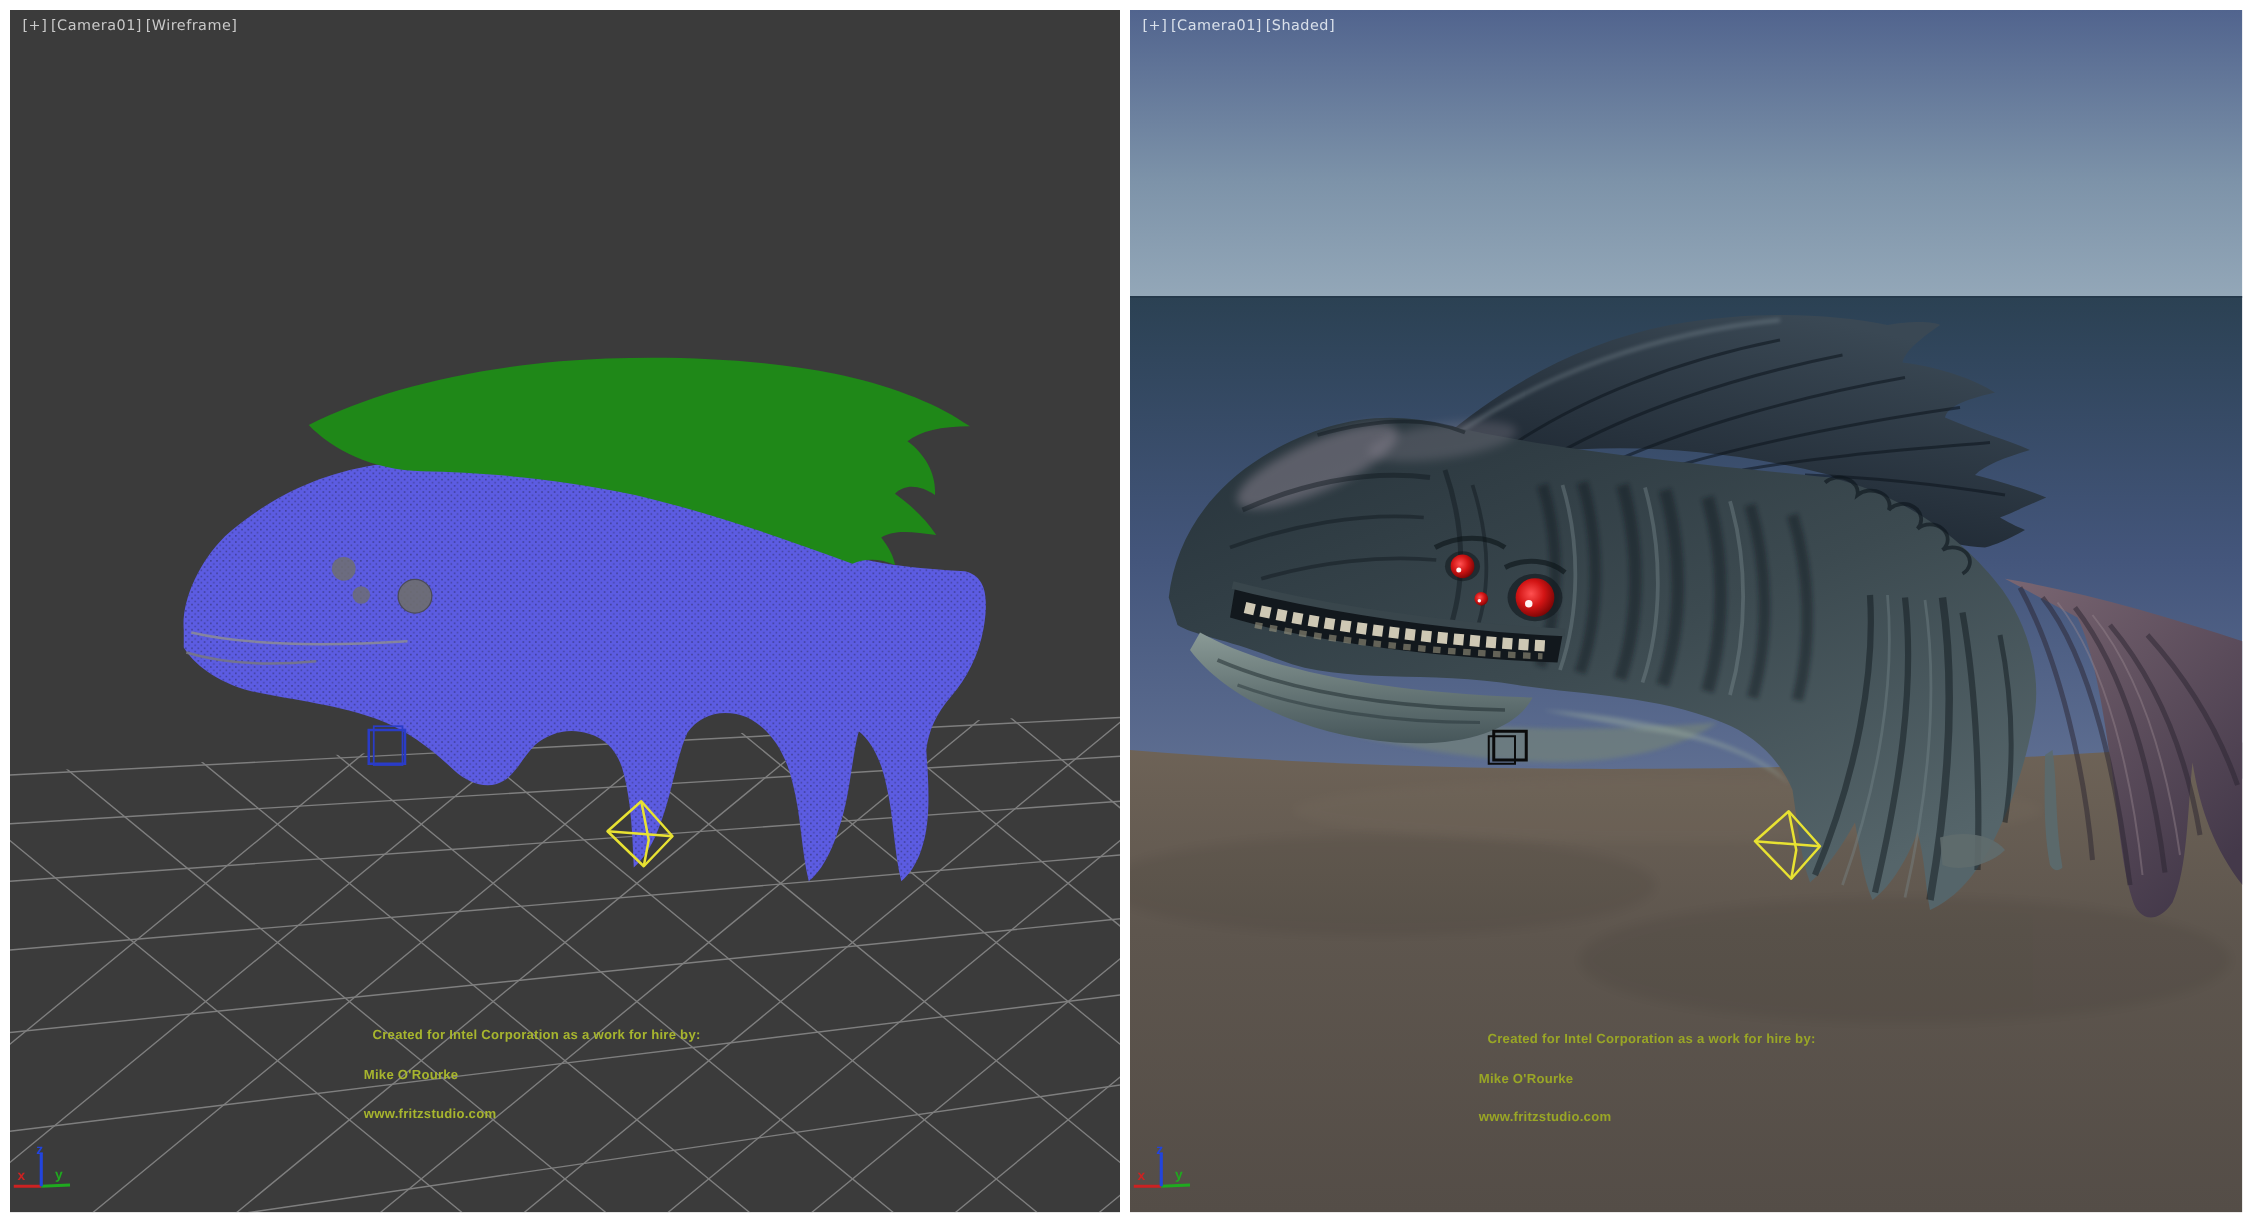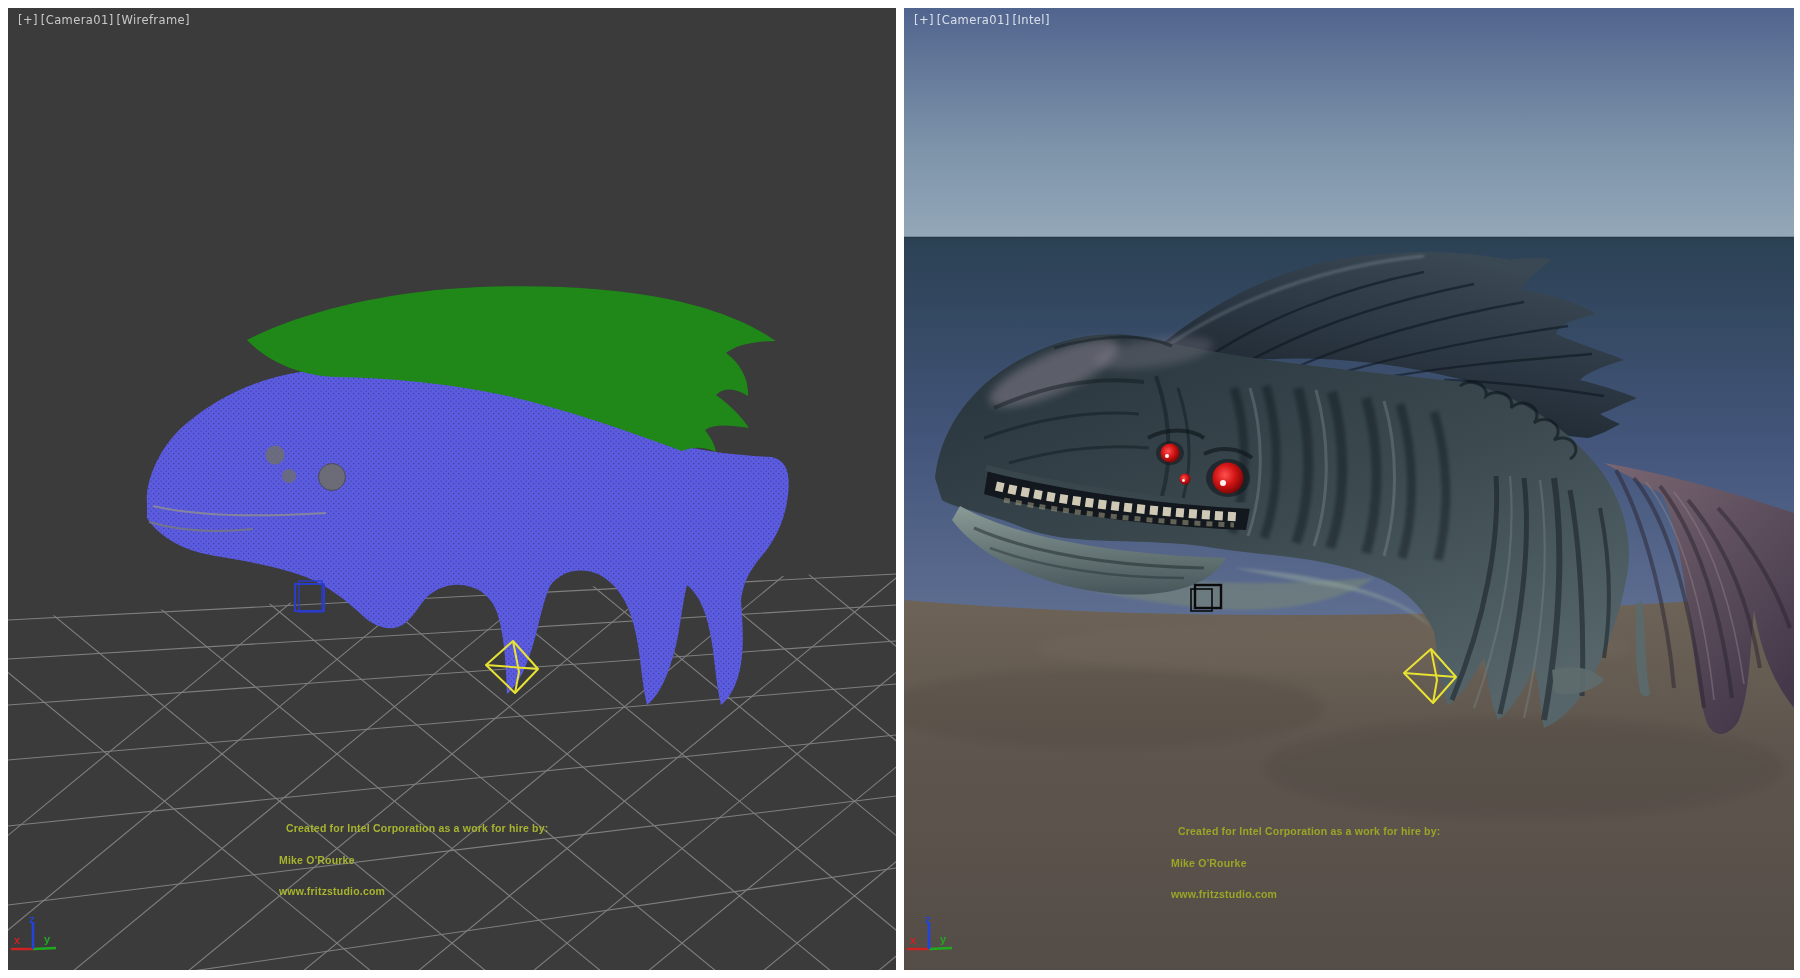--- a/index.html
+++ b/index.html
@@ -15,21 +15,21 @@
     position:absolute;left:10px;top:5px;display:flex;gap:3px;
     font-size:11.5px;letter-spacing:.4px;font-family:"DejaVu Sans","Liberation Sans",sans-serif;
     user-select:none;z-index:5;
   }
   .vp-label span{cursor:pointer;}
   #vp-left .vp-label{color:#c9c9c9;}
   #vp-right .vp-label{color:#d9e0ea;}
   .credit{
     position:absolute;z-index:4;
     font-family:"Liberation Sans",sans-serif;font-weight:bold;
-    font-size:10.5px;line-height:10.5px;letter-spacing:.2px;white-space:pre;
+    font-size:10.5px;line-height:10.5px;letter-spacing:.2px;white-space:pre;margin-left:12px;
   }
   #vp-left .credit{left:271px;top:794px;color:#a7b52e;}
   #vp-right .credit{left:267px;top:797px;color:#99a626;}
   .credit .l1{padding-left:7px;}
   .axis-gizmo{position:absolute;left:0;top:905px;z-index:5;}
   .ax-label{font-size:11px;font-weight:bold;font-family:"Liberation Sans",sans-serif;}
   .ax-x{fill:#cc2222;} .ax-y{fill:#1faa1f;} .ax-z{fill:#2244dd;}
 </style>
 </head>
 <body>
@@ -341,21 +341,21 @@
     <g fill="none" stroke-width="2" stroke-linejoin="round" stroke="#e8e232">
       <polygon points="527,641 552,669 529,695 500,665"></polygon>
       <line x1="500" y1="665" x2="552" y2="669"></line>
       <polyline points="527,641 533,672 529,695"></polyline>
     </g>
   </svg>
 
   <div class="vp-label">
     <span>[+]</span>
     <span>[Camera01]</span>
-    <span>[Intel]</span>
+    <span>[Shaded]</span>
   </div>
 
   <div class="credit">
     <div class="l1">Created for Intel Corporation as a work for hire by:</div>
     <div>Mike O'Rourke</div>
     <div>www.fritzstudio.com</div>
   </div>
 
   <svg class="axis-gizmo" width="70" height="50">
     <line x1="25" y1="36" x2="3" y2="36" stroke-width="2.5" stroke="#cc2222"></line>

